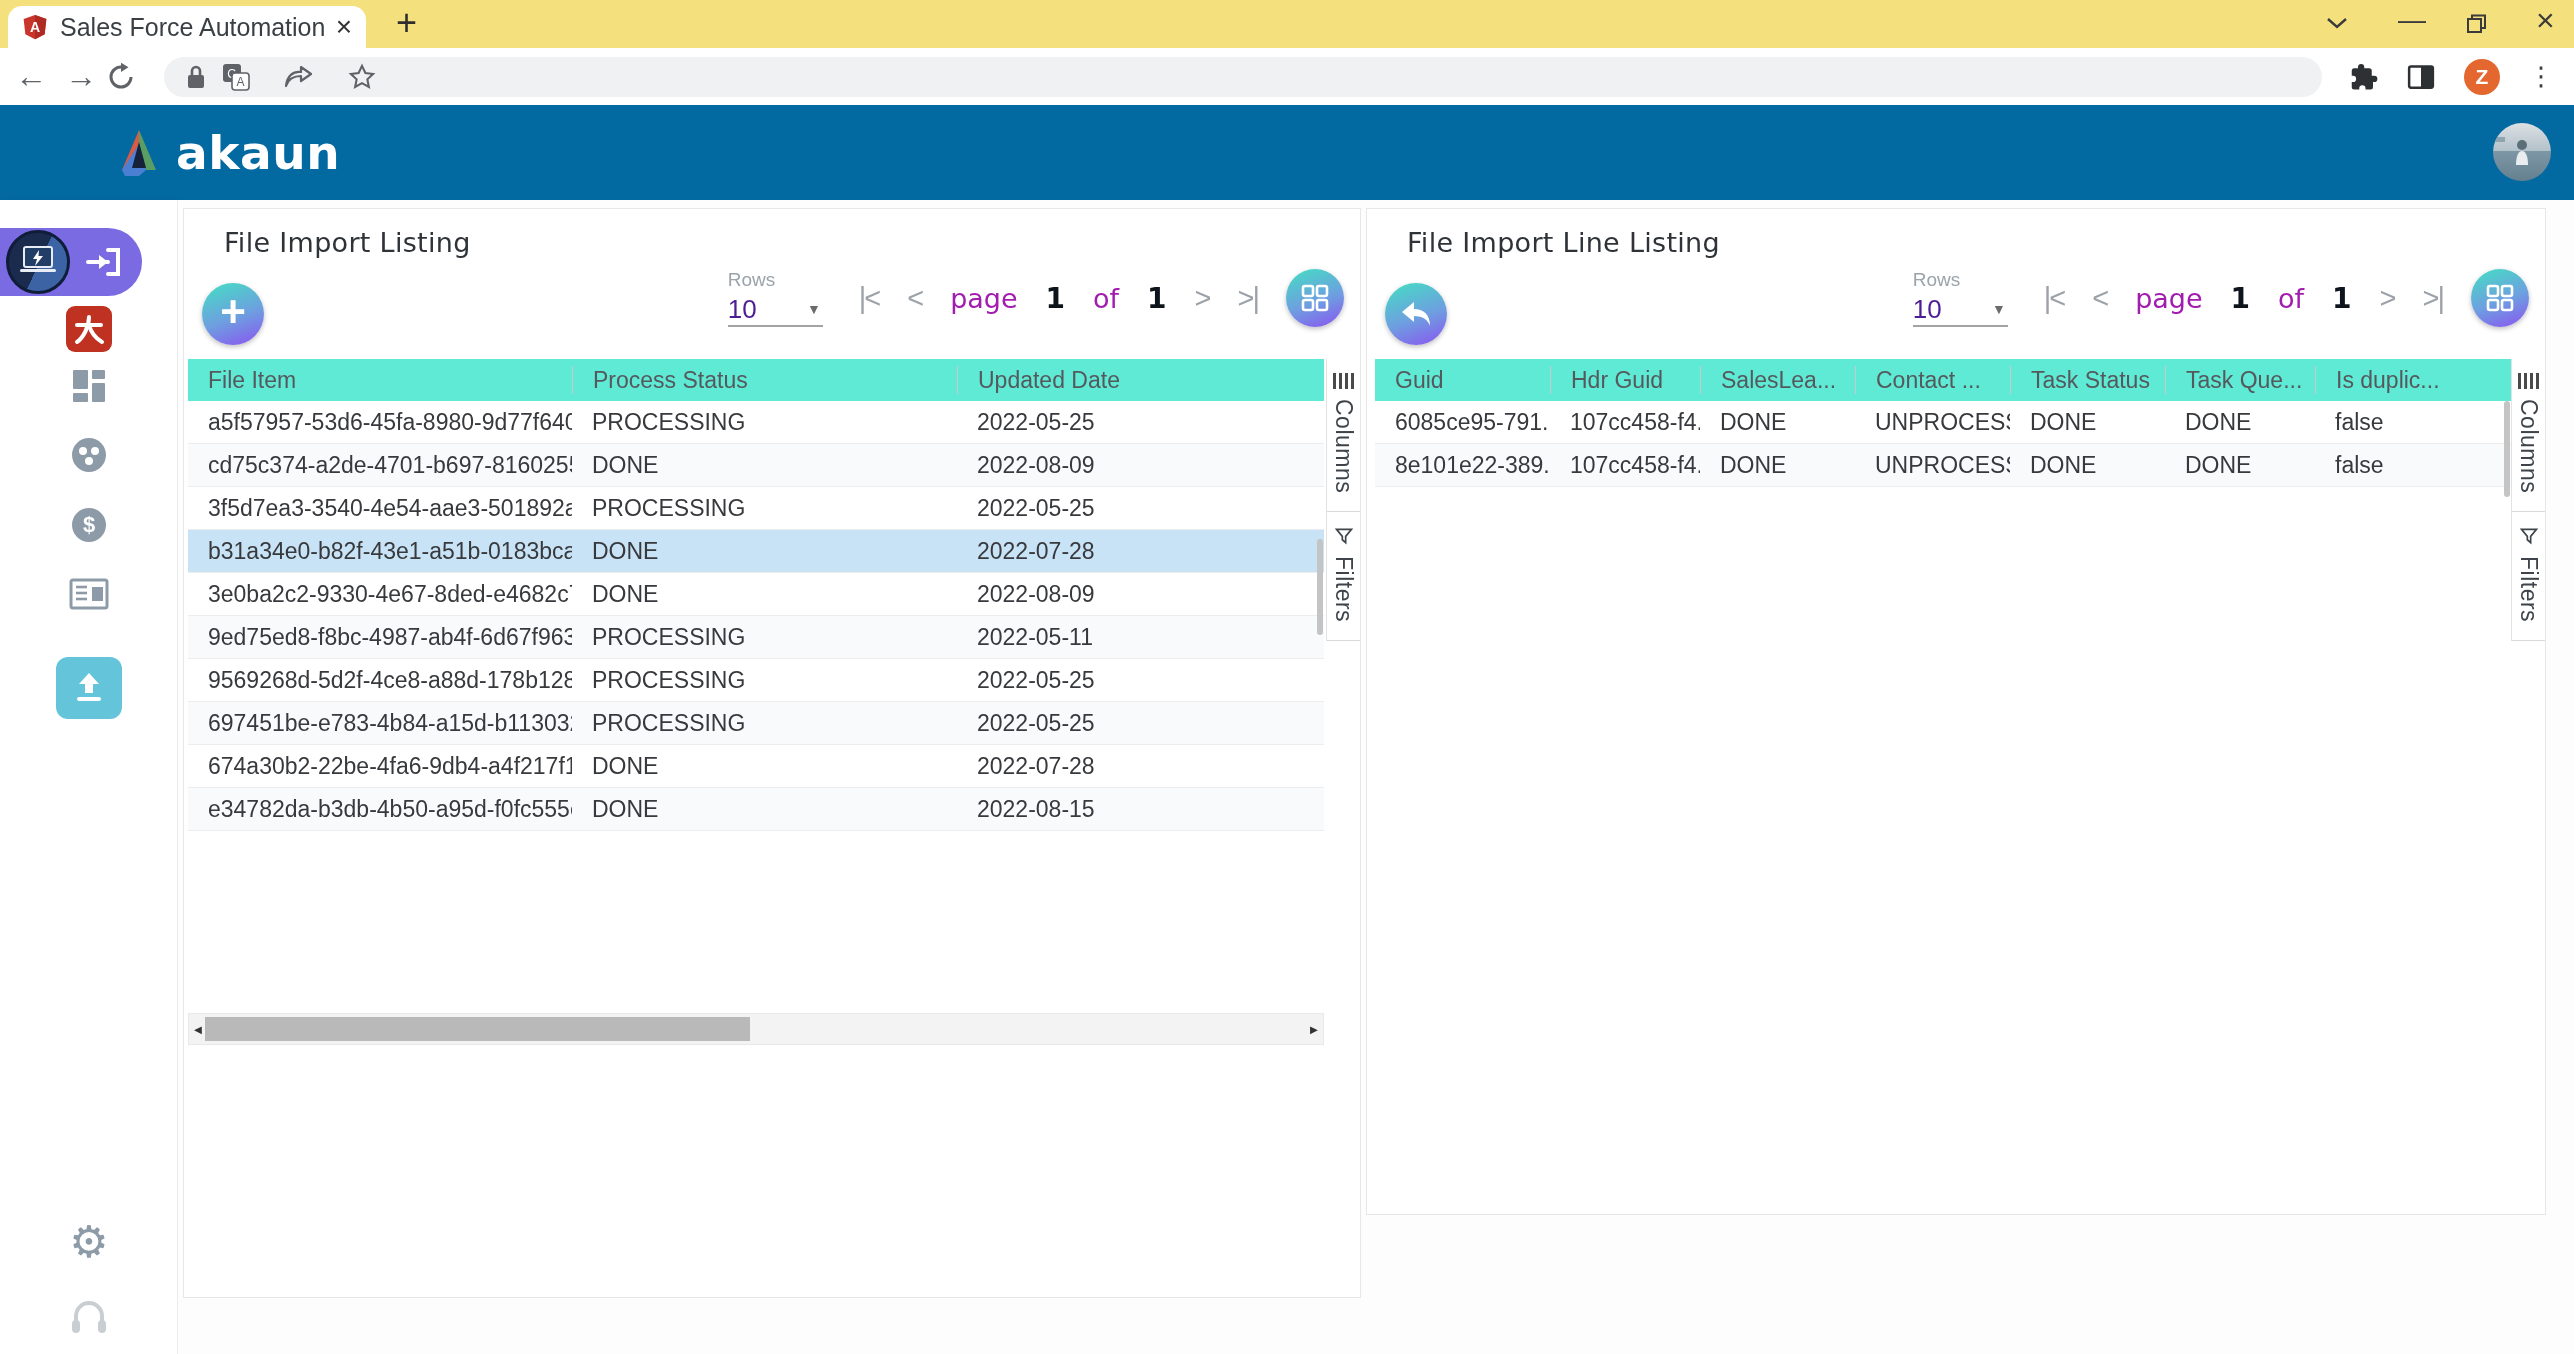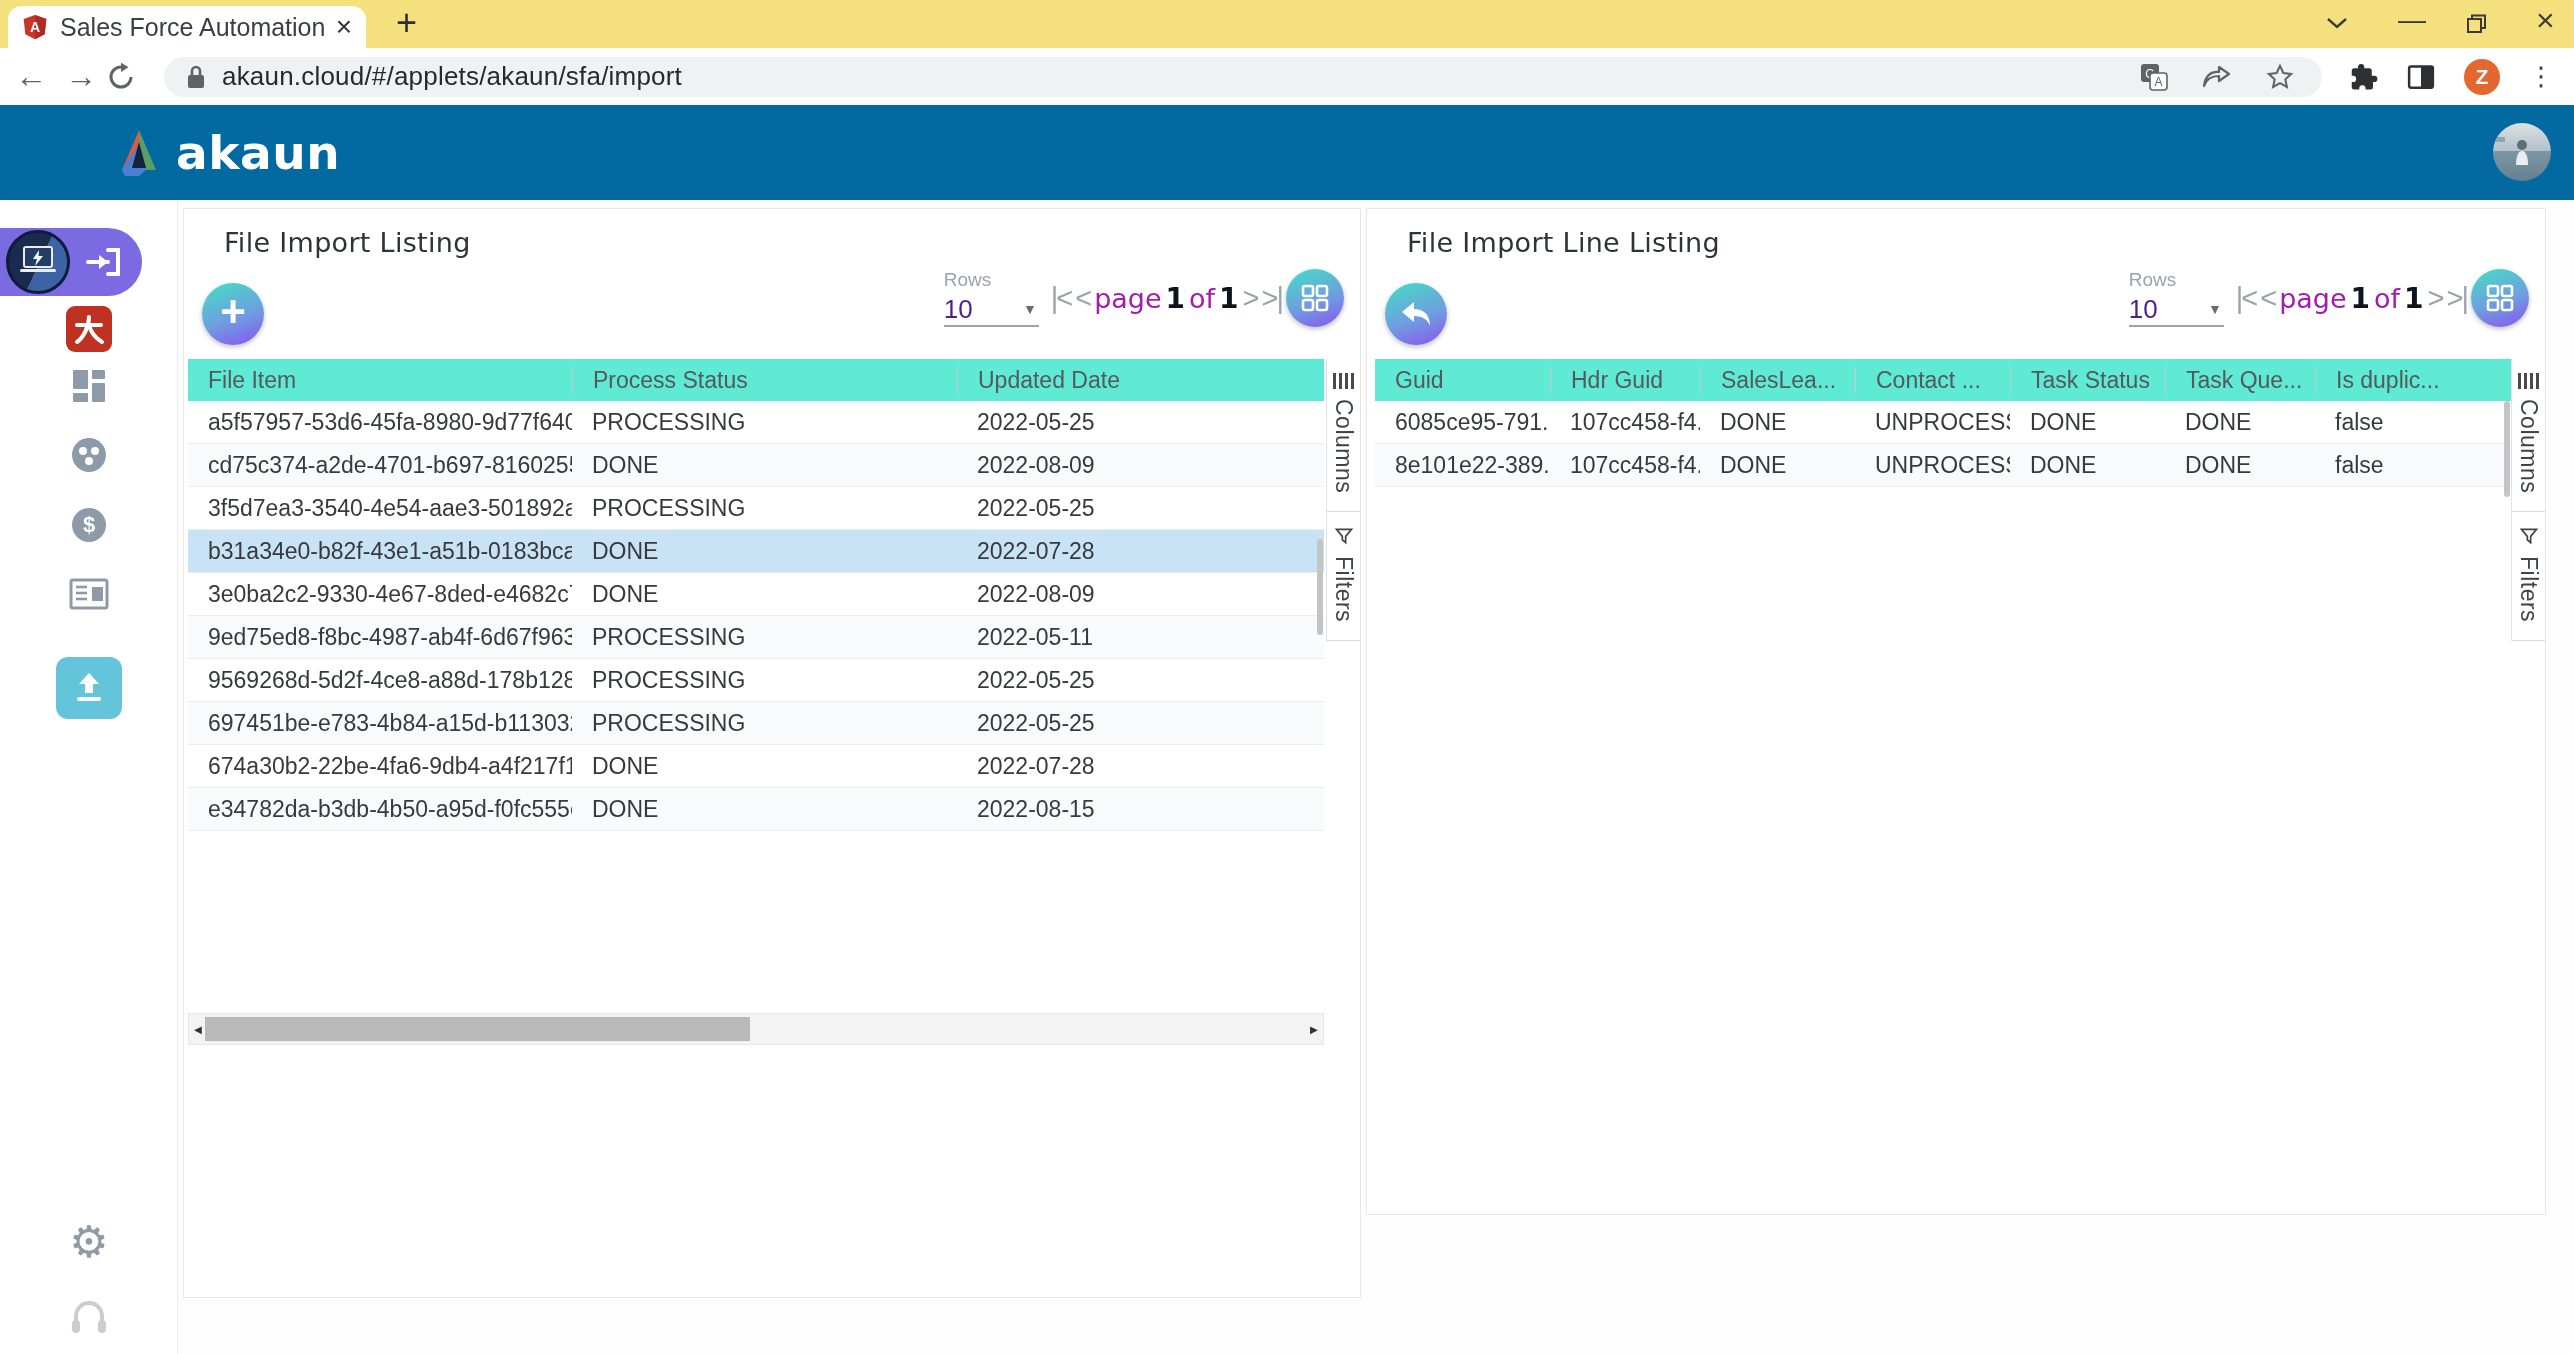--- a/index.html
+++ b/index.html
@@ -60,21 +60,21 @@
   .card.right { left:1188px; top:8px; width:1180px; height:1007px; }
 
   .panel-title { position:absolute; left:40px; top:18px; font-size:27px; color:#2F3338;
                  font-family:"DejaVu Sans",sans-serif; letter-spacing:0.3px; }
   .round-btn { position:absolute; left:18px; top:74px; width:62px; height:62px; border-radius:50%;
                background:linear-gradient(160deg,#43DFC3 0%,#6E9FE0 55%,#8A53F1 100%);
                display:flex; align-items:center; justify-content:center;
                box-shadow:0 2px 5px rgba(0,0,0,0.25); }
   .plus-glyph { color:#fff; font-size:44px; font-weight:bold; line-height:1; margin-top:-4px; }
 
-  .pager { position:absolute; top:56px; right:16px; height:66px; display:flex; align-items:center; gap:4px; }
+  .pager { position:absolute; top:56px; right:16px; height:66px; display:flex; align-items:center; gap:28px; }
   .rows-select { position:relative; width:95px; height:58px; border-bottom:2px solid #A3A3A3; margin-right:8px; }
   .rows-label { font-size:19px; color:#9BA3AB; }
   .rows-value { font-size:26px; color:#4c1d95; margin-top:3px; }
   .rows-caret { position:absolute; right:2px; bottom:8px; font-size:14px; color:#6b6b6b; }
   .pg-chev { font-size:29px; color:#9CA2A8; letter-spacing:-2px; }
   .pg-word { font-size:27px; color:#a21caf; font-weight:500; font-family:"DejaVu Sans",sans-serif; }
   .pg-num  { font-size:28px; color:#0E141B; font-weight:bold; font-family:"DejaVu Sans",sans-serif; }
   .grid-btn { width:58px; height:58px; border-radius:50%;
               background:linear-gradient(160deg,#43DFC3 0%,#6E9FE0 55%,#8A53F1 100%);
               display:flex; align-items:center; justify-content:center;
@@ -149,21 +149,20 @@
         <polygon points="12,0.5 12,8 18,4.2" fill="#5F6368"></polygon>
       </svg>
   </span>
   <div class="urlpill">
     <span>
       <svg width="20" height="26" viewBox="0 0 20 26">
           <rect x="2" y="11" width="16" height="13" rx="2" fill="#5F6368"></rect>
           <path d="M6 11 V7 a4 4 0 0 1 8 0 v4" fill="none" stroke="#5F6368" stroke-width="2.6"></path>
         </svg>
     </span>
-    <span class="urltext">akaun.cloud/#/applets/akaun/sfa/import</span>
     <span class="pill-icons">
       <span>
         <svg width="28" height="28" viewBox="0 0 28 28">
             <rect x="1" y="1" width="18" height="18" rx="3" fill="#5F6368"></rect>
             <text x="10" y="15" font-size="12" fill="#fff" text-anchor="middle" font-family="Liberation Sans,sans-serif">G</text>
             <rect x="10" y="10" width="17" height="17" rx="3" fill="#fff" stroke="#5F6368" stroke-width="1.6"></rect>
             <text x="18.5" y="23" font-size="12" fill="#5F6368" text-anchor="middle" font-family="Liberation Sans,sans-serif">A</text>
           </svg>
       </span>
       <span>

